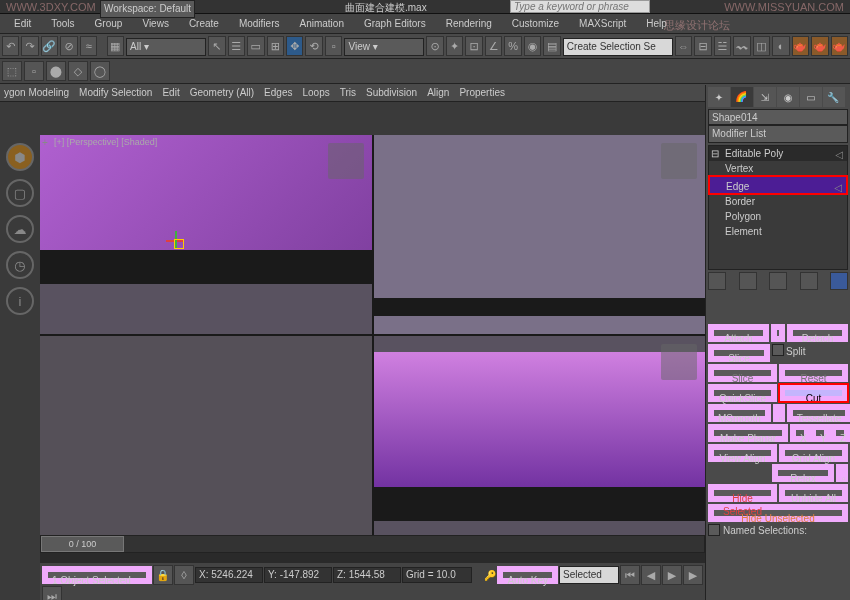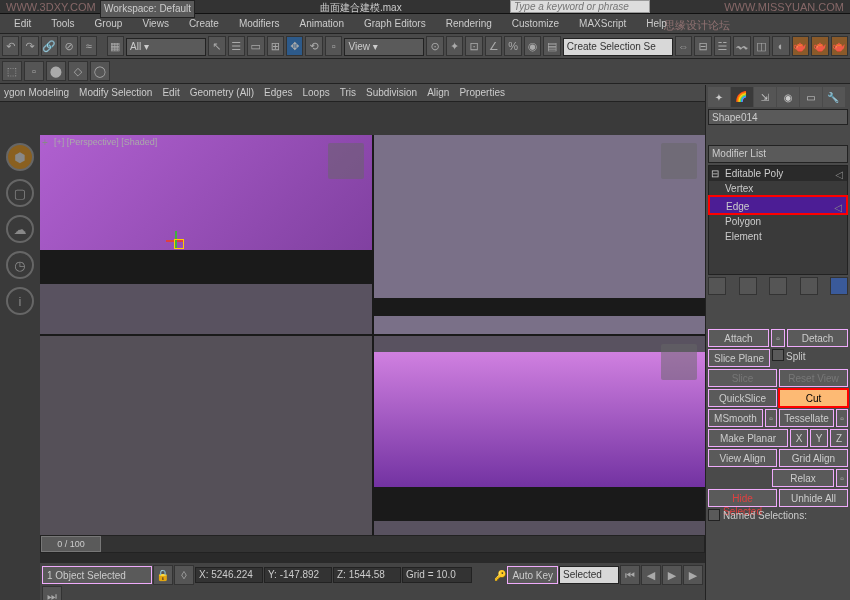--- a/index.html
+++ b/index.html
@@ -20,52 +20,52 @@
 .vp{background:#595260;position:relative;overflow:hidden}
 .vplabel{position:absolute;top:2px;left:14px;font-size:9px;color:#aaa}
 .vp .corner{position:absolute;top:2px;left:2px;width:10px;height:10px;color:#888}
 .cube{position:absolute;top:8px;right:8px;width:36px;height:36px;background:#666;opacity:.5;border-radius:2px}
 .sidebar{position:absolute;left:0;top:135px;width:40px;bottom:65px;background:#3a3a3a;display:flex;flex-direction:column;align-items:center;gap:8px;padding-top:8px}
 .sico{width:28px;height:28px;border-radius:14px;border:2px solid #666;display:flex;align-items:center;justify-content:center;color:#888;font-size:13px}
 .cmdpanel{position:absolute;right:0;top:85px;width:145px;bottom:0;background:#4a4a4a;border-left:1px solid #222;padding:2px}
 .cptabs{display:flex;gap:1px;margin-bottom:2px}
 .cptab{width:22px;height:20px;background:#555;display:flex;align-items:center;justify-content:center}
 .cptab.a{background:#3a3a3a;border-bottom:1px solid #3a3a3a}
-.objname{display:flex;gap:2px;margin-bottom:20px}
+.objname{display:flex;gap:2px;margin-bottom:0}
 .objname input{flex:1;background:#5a5a5a;border:1px solid #222;color:#ccc;padding:1px 3px;height:16px}
 .cswatch{width:16px;height:16px;background:#d070e0}
 .stack{border:1px solid #222;background:#3a3a3a;margin:2px 0;padding:0}
 .srow{padding:2px 4px 2px 16px;position:relative}
 .srow.h{background:#2a2a2a}
 .srow.sel{background:#4c1d95;outline:2px solid red;outline-offset:-1px}
 .srow .arrow{position:absolute;right:4px;top:3px;color:#888}
 .toolrow{display:flex;gap:1px;margin:2px 0;justify-content:space-between}
 .tico{width:18px;height:18px;background:#555;border:1px solid #333}
-.btn{background:#5a5a5a;border:1px solid #f0abfc;color:#ccc;padding:2px 4px;text-align:center;font-size:10px;height:18px;line-height:13px}
-.btn.act{background:#fdba74;color:#000;outline:2px solid red;outline-offset:-1px}
+.btn{background:#5a5a5a;border:6px solid #f0abfc;color:#ccc;padding:2px 4px;text-align:center;font-size:10px;height:18px;line-height:13px}
+.btn.act{background:#c4b5fd;color:#000;outline:2px solid red;outline-offset:-1px}
 .pgrid{display:grid;gap:2px;margin:2px 0}
 .chk{width:12px;height:12px;border:1px solid #222;background:#5a5a5a;display:inline-block}
 .timewrap{position:absolute;left:40px;right:145px;bottom:0;height:65px;background:#444}
 .timeline{height:18px;background:#333;position:relative;border:1px solid #222}
-.tslider{position:absolute;left:0;top:0;width:60px;height:16px;background:#5a5a5a;border:1px solid #777;text-align:center;font-size:9px;line-height:14px}
+.tslider{position:absolute;left:0;top:0;width:83px;height:16px;background:#5a5a5a;border:1px solid #777;text-align:center;font-size:9px;line-height:14px}
 .tracks{height:10px;background:#2a2a2a}
 .statbar{display:flex;gap:1px;padding:2px;align-items:center;flex-wrap:wrap}
 .coord{background:#333;border:1px solid #222;padding:0 3px;width:68px;height:16px;font-size:10px;line-height:14px}
 .topbar{background:#333;position:relative;height:14px;border-bottom:1px solid #111}
 .watermark{position:absolute;color:rgba(255,180,180,.4);font-size:11px}
 .poly{position:absolute;background:linear-gradient(135deg,#b060d0,#8040a0)}
 .floor{position:absolute;background:#1a1a1a;height:18px;left:0;right:0}
 </style>
 </head>
 <body>
 
 <div class="topbar">
   <span class="watermark" style="left:6px;top:1px">WWW.3DXY.COM</span>
   <span style="position:absolute;left:100px;top:0" class="sel">Workspace: Default</span>
-  <span style="position:absolute;left:320px;top:1px;color:#ccc">曲面建合建模.max</span>
+  <span style="position:absolute;left:345px;top:1px;color:#ccc">曲面建合建模.max</span>
   <input style="position: absolute; left: 510px; top: 0px; width: 140px; height: 13px; background: rgb(221, 221, 221); border: 1px solid rgb(153, 153, 153); font-size: 10px; font-style: italic; padding: 0px 3px; color: rgb(102, 102, 102);" placeholder="Type a keyword or phrase">
   <span class="watermark" style="right:120px;top:18px">思缘设计论坛</span>
   <span class="watermark" style="right:6px;top:1px">WWW.MISSYUAN.COM</span>
 </div>
 
 <div class="row mbar">
   <span>Edit</span>
   <span>Tools</span>
   <span>Group</span>
   <span>Views</span>
@@ -184,20 +184,21 @@
   </div>
   <div class="objname">
     <input value="Shape014" style="">
     <div class="cswatch"></div>
   </div>
   <div class="sel" style="width:100%">Modifier List</div>
   <div class="stack">
     <div class="srow h"><span style="position:absolute;left:2px">⊟</span><span>Editable Poly</span><span class="arrow">◁</span></div>
     <div class="srow">Vertex</div>
     <div class="srow sel"><span>Edge</span><span class="arrow">◁</span></div>
+    <div class="srow">Border</div>
     <div class="srow">Polygon</div>
     <div class="srow">Element</div>
     <div style="height:30px"></div>
   </div>
   <div class="toolrow">
     <div class="tico"></div>
     <div class="tico"></div>
     <div class="tico"></div>
     <div class="tico"></div>
     <div class="tico" style="background:#3a5a9a"></div>
@@ -238,20 +239,21 @@
   </div>
   <div class="pgrid" style="grid-template-columns:1fr 1fr 12px">
     <div></div>
     <div class="btn">Relax</div>
     <div class="btn" style="padding:2px 0">▫</div>
   </div>
   <div class="pgrid" style="grid-template-columns:1fr 1fr">
     <div class="btn" style="color:#e04040">Hide Selected</div>
     <div class="btn">Unhide All</div>
   </div>
+  <div class="btn" style="color:#e08040;width:100%;margin:2px 0">Hide Unselected</div>
   <div class="row" style="gap:3px">
       <span class="chk"></span>
       <span>Named Selections:</span>
     </div>
 </div>
 
 <div class="timewrap">
   <div class="timeline">
     <div class="tslider">0 / 100</div>
   </div>

